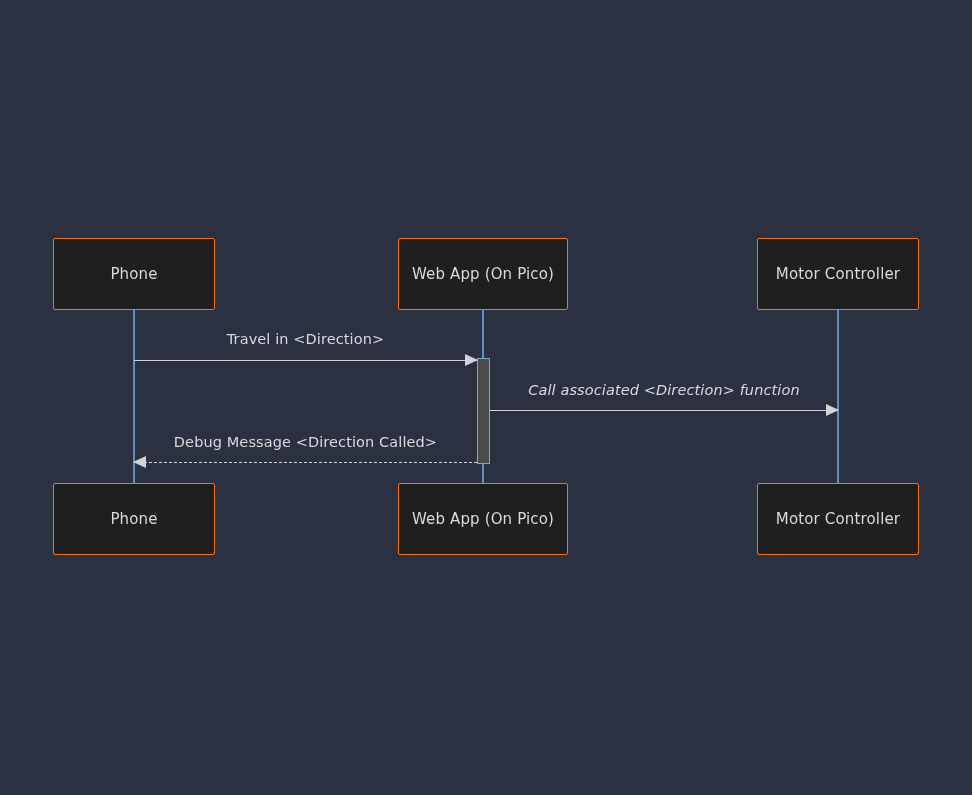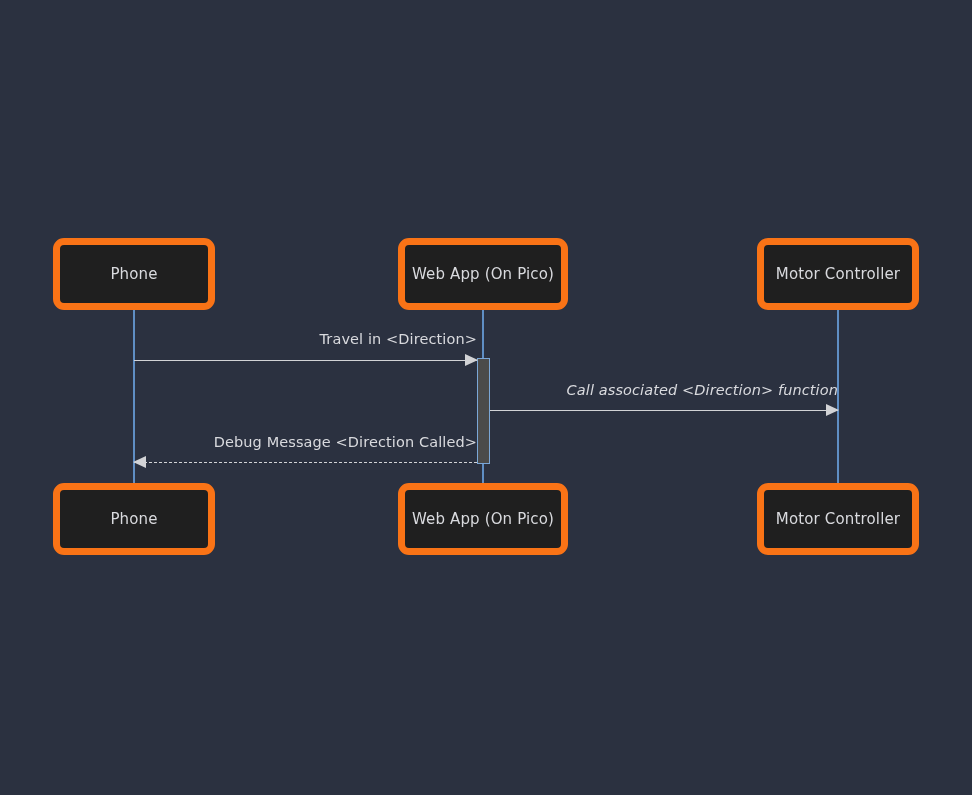--- a/index.html
+++ b/index.html
@@ -22,22 +22,22 @@
     top: 0;
     width: 972px;
     height: 795px;
   }
 
   
   .participant-box {
     position: absolute;
     box-sizing: border-box;
     background: #1f1f1f;
-    border: 7px solid #f97316;
-    border-radius: 11px;
+    border: 1px solid #f97316;
+    border-radius: 2px;
     display: flex;
     align-items: center;
     justify-content: center;
     color: #d9dade;
     font-size: 15px;
     letter-spacing: 0.15px;
     white-space: nowrap;
   }
 
   
@@ -87,21 +87,21 @@
     left: -1px;
     border-top: 6px solid transparent;
     border-bottom: 6px solid transparent;
     border-right: 13px solid #d2d3d6;
   }
   .message .msg-label {
     position: absolute;
     left: 0;
     width: 100%;
     top: -30px;
-    text-align: right;
+    text-align: center;
     color: #d9dade;
     font-size: 14.5px;
     letter-spacing: 0.1px;
     white-space: nowrap;
   }
 </style>
 </head>
 <body>
 
 <div id="diagram-root">

